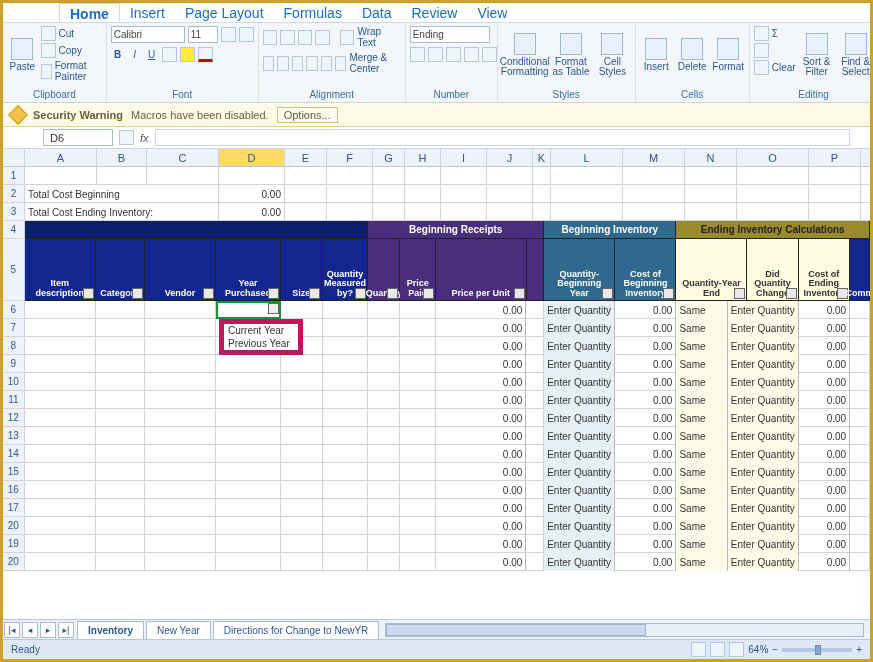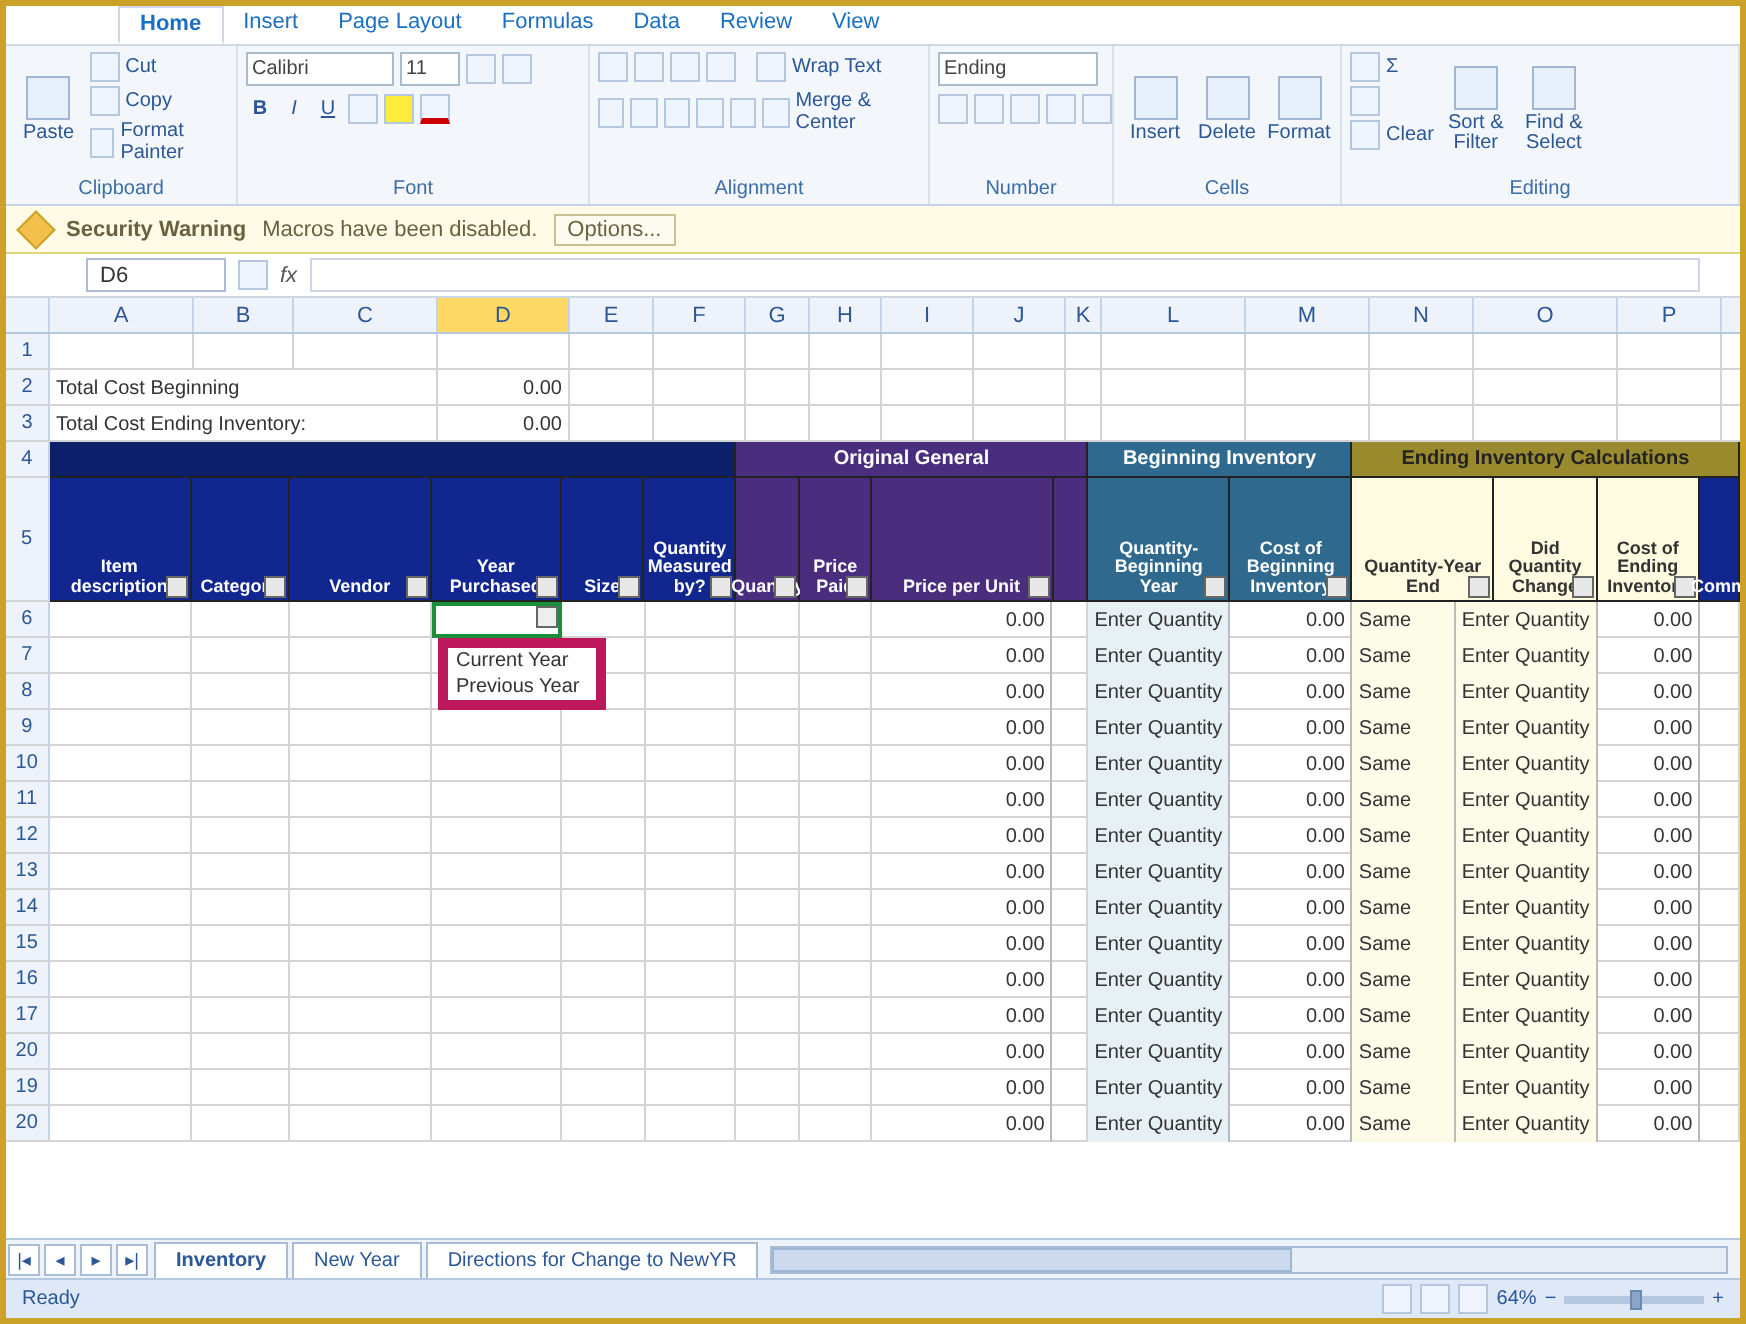--- a/index.html
+++ b/index.html
@@ -1,20 +1,20 @@
 <!DOCTYPE html>
 <html><head>
 <meta charset="utf-8">
 <style>
 * { box-sizing: border-box; margin: 0; padding: 0; font-family: "Segoe UI", Tahoma, sans-serif; }
 body { background:#fff; width:873px; height:662px; overflow:hidden; border:3px solid #c9a227; font-size:11px; color:#333; position:relative; }
 
 
 .tabs { display:flex; height:20px; background:#fff; border-bottom:1px solid #d0d7e5; padding-left:56px; }
-.tabs span { padding:2px 10px; color:#1a6fc4; font-size:11px; cursor:pointer; }
+.tabs span { padding:2px 10px; color:#1a6fc4; font-size:14px; cursor:pointer; }
 .tabs span.active { background:#fff; border:1px solid #d0d7e5; border-bottom:1px solid #fff; color:#1a6fc4; font-weight:bold; }
 
 
 .ribbon { display:flex; height:80px; background:#f3f7fb; border-bottom:1px solid #c6d4e8; }
 .group { border-right:1px solid #d9e2ec; display:flex; flex-direction:column; }
 .group-body { flex:1; display:flex; align-items:flex-start; padding:3px 4px; gap:3px; }
 .group-title { text-align:center; font-size:10px; color:#3b6ea5; padding:1px 0 2px; }
 .bigbtn { display:flex; flex-direction:column; align-items:center; justify-content:center; width:42px; height:58px; gap:2px; cursor:pointer; }
 .bigbtn .ic { width:22px; height:22px; border:1px solid #9fb6d4; background:#e8f0fb; }
 .bigbtn .lb { font-size:10px; color:#2b5797; text-align:center; line-height:1.05; }
@@ -182,20 +182,40 @@
         <div class="tinyic"></div>
         <div class="tinyic"></div>
         <div class="tinyic"></div>
         <div class="tinyic"></div>
       </div>
     </div>
       </div>
     <div class="group-title">Number</div>
   </div>
 
+  <div class="group" style="width:138px">
+    <div class="group-body">
+      <div class="bigbtn" style="width:46px">
+          <div class="ic"></div>
+          <div class="lb">Conditional
+Formatting</div>
+        </div>
+      <div class="bigbtn" style="width:42px">
+          <div class="ic"></div>
+          <div class="lb">Format
+as Table</div>
+        </div>
+      <div class="bigbtn" style="width:38px">
+          <div class="ic"></div>
+          <div class="lb">Cell
+Styles</div>
+        </div>
+    </div>
+    <div class="group-title">Styles</div>
+  </div>
 
   <div class="group" style="width:114px">
     <div class="group-body">
       <div class="bigbtn" style="width:34px">
           <div class="ic"></div>
           <div class="lb">Insert</div>
         </div>
       <div class="bigbtn" style="width:34px">
           <div class="ic"></div>
           <div class="lb">Delete</div>
@@ -324,21 +344,21 @@
       <div class="cell " style="width: 18px;"></div>
       <div class="cell " style="width: 72px;"></div>
       <div class="cell " style="width: 62px;"></div>
       <div class="cell " style="width: 52px;"></div>
       <div class="cell " style="width: 72px;"></div>
       <div class="cell " style="width: 52px;"></div>
     </div>
     <div class="gridrow" style="height: 18px;">
       <div class="rn">4</div>
       <div class="grp-hdr c-navy" style="width:348px"></div>
-      <div class="grp-hdr c-purple" style="width:178px">Original General</div>
+      <div class="grp-hdr c-purple" style="width:178px">Beginning Receipts</div>
       <div class="grp-hdr c-teal" style="width:134px">Beginning Inventory</div>
       <div class="grp-hdr c-olive" style="width:196px;color:#222">Ending Inventory Calculations</div>
     </div>
     <div class="gridrow" style="height: 62px;">
       <div class="rn" style="line-height:62px">5</div>
       <div class="thdr c-navy2" style="width:72px;height:62px">Item description<div class="drp"></div></div>
       <div class="thdr c-navy2" style="width:50px;height:62px">Category<div class="drp"></div></div>
       <div class="thdr c-navy2" style="width:72px;height:62px">Vendor<div class="drp"></div></div>
       <div class="thdr c-navy2" style="width:66px;height:62px">Year Purchased<div class="drp"></div></div>
       <div class="thdr c-navy2" style="width:42px;height:62px">Size<div class="drp"></div></div>

